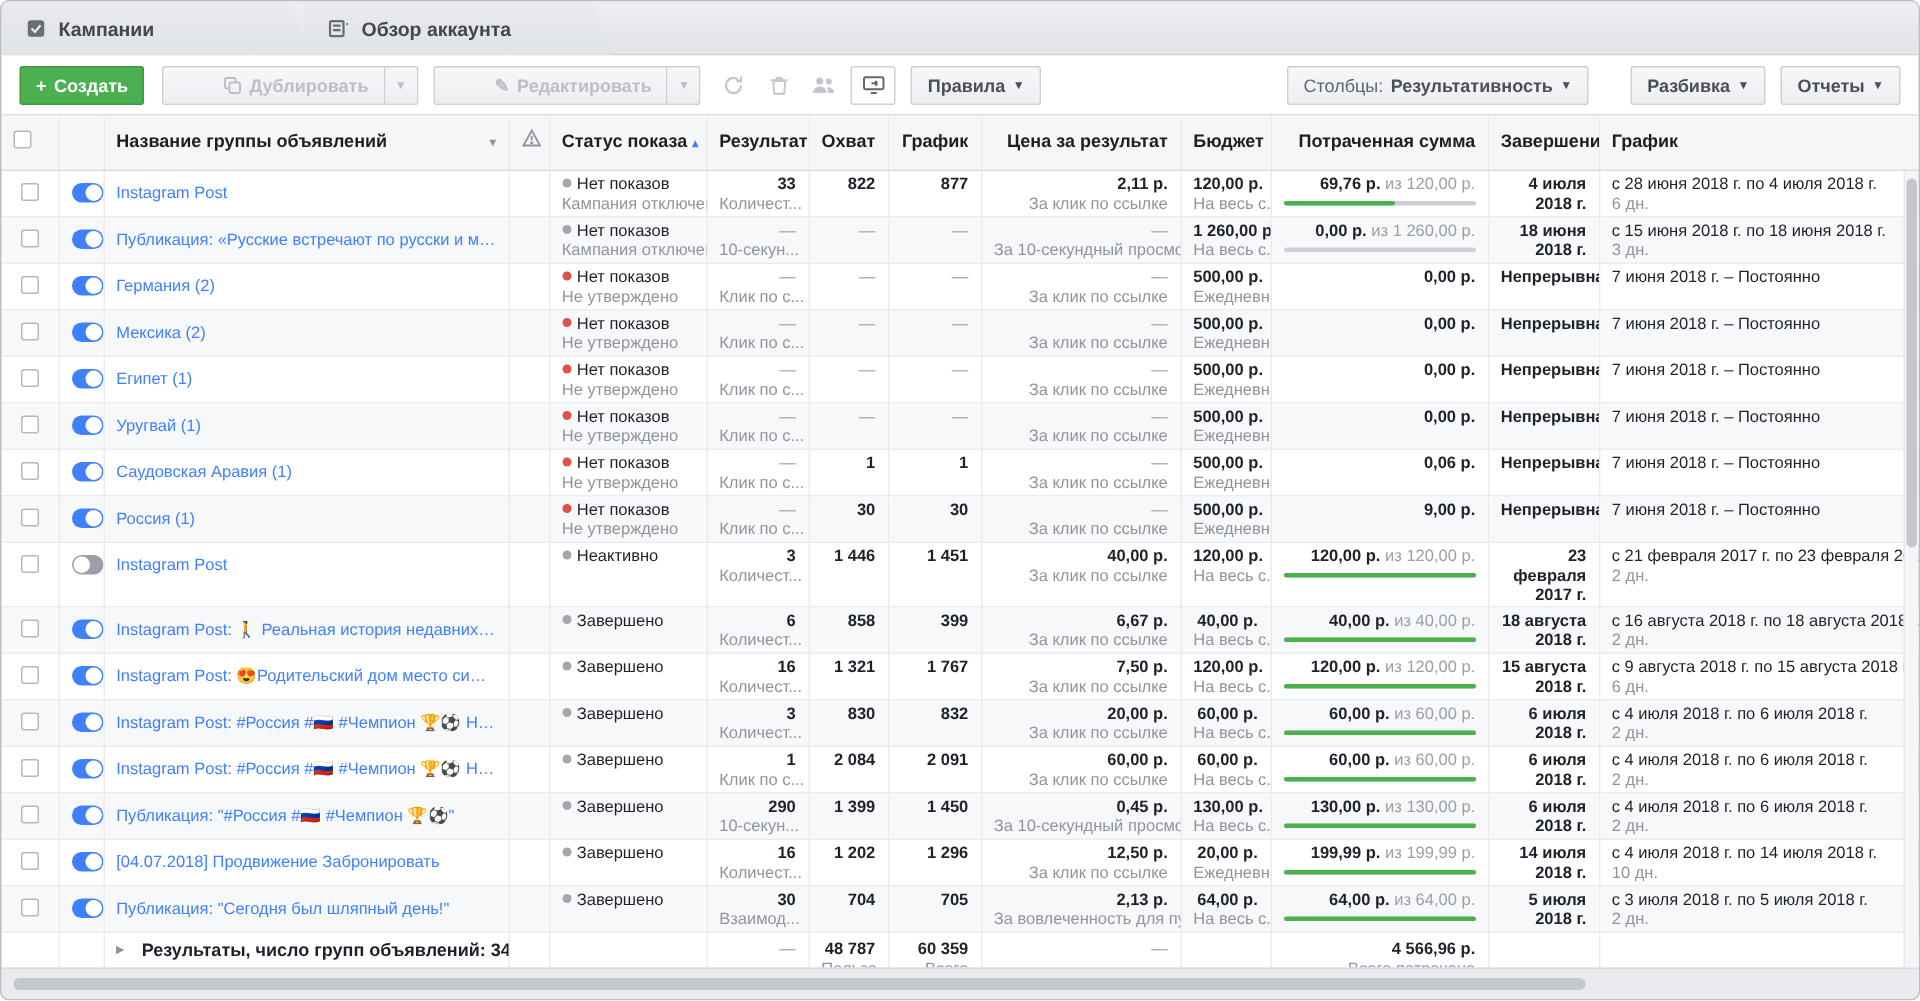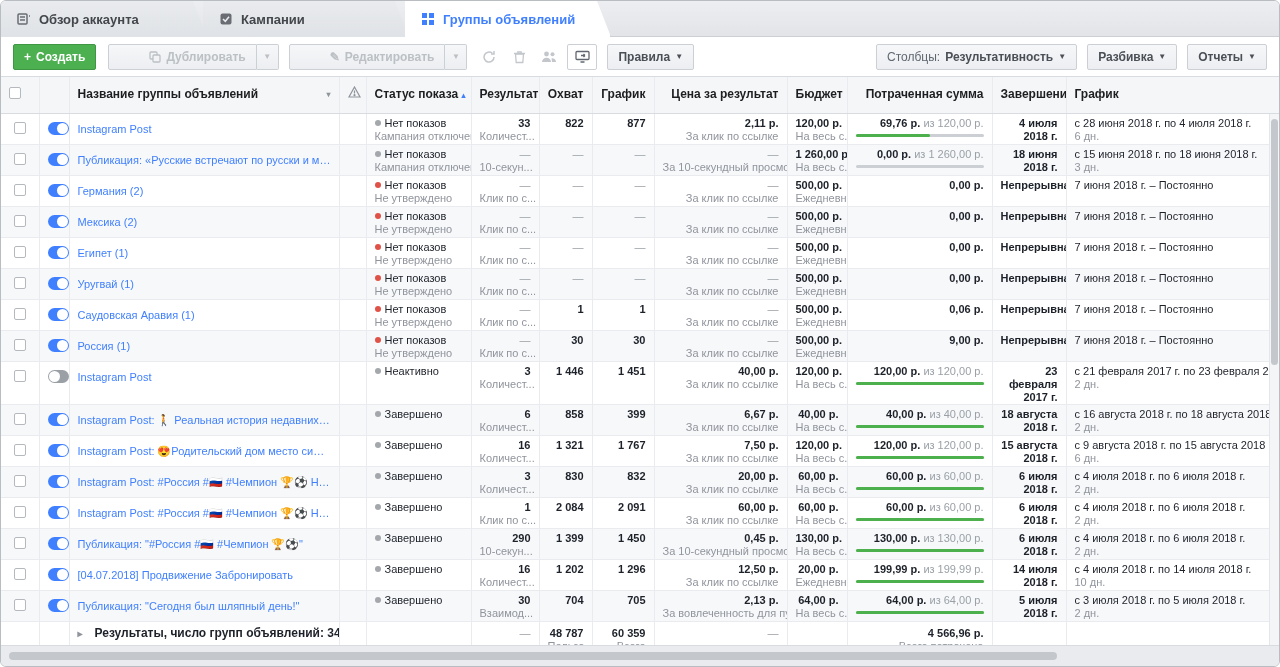--- a/index.html
+++ b/index.html
@@ -94,47 +94,36 @@
 </style>
 </head>
 <body>
 
 <div class="app">
 
   <div class="tabbar">
     <div class="tab">
       <span class="ticon">
         <svg width="14" height="14" viewBox="0 0 14 14" fill="none" stroke="currentColor" stroke-width="1.5">
+            <rect x="1.5" y="1.5" width="11" height="11" rx="2" fill="currentColor" stroke="none"></rect>
+            <polyline points="4,7 6.3,9.3 10,4.8" stroke="#e9ebee" fill="none"></polyline>
+          </svg>
+      </span>
+      <span>Кампании</span>
+    </div>
+    <div class="tab">
+      <span class="ticon">
+        <svg width="14" height="14" viewBox="0 0 14 14" fill="none" stroke="currentColor" stroke-width="1.5">
             <rect x="1" y="2" width="9" height="10" rx="1"></rect>
             <line x1="12" y1="4" x2="13" y2="4"></line>
             <line x1="3" y1="5" x2="8" y2="5"></line>
             <line x1="3" y1="8" x2="8" y2="8"></line>
           </svg>
       </span>
       <span>Обзор аккаунта</span>
-    </div>
-    <div class="tab">
-      <span class="ticon">
-        <svg width="14" height="14" viewBox="0 0 14 14" fill="none" stroke="currentColor" stroke-width="1.5">
-            <rect x="1.5" y="1.5" width="11" height="11" rx="2" fill="currentColor" stroke="none"></rect>
-            <polyline points="4,7 6.3,9.3 10,4.8" stroke="#e9ebee" fill="none"></polyline>
-          </svg>
-      </span>
-      <span>Кампании</span>
-    </div>
-    <div class="tab active">
-      <span class="ticon">
-        <svg width="14" height="14" viewBox="0 0 14 14" fill="currentColor">
-            <rect x="1" y="1" width="5" height="5"></rect>
-            <rect x="8" y="1" width="5" height="5"></rect>
-            <rect x="1" y="8" width="5" height="5"></rect>
-            <rect x="8" y="8" width="5" height="5"></rect>
-          </svg>
-      </span>
-      <span>Группы объявлений</span>
     </div>
   </div>
 
   <div class="toolbar">
     <div class="btn btn-green">
       <span>+</span>
       <span>Создать</span>
     </div>
     <div class="split">
       <div class="btn btn-gray">
@@ -185,21 +174,21 @@
           <rect x="1" y="1.5" width="13" height="8" rx="1"></rect>
           <path d="M5.5 12h4"></path>
           <path d="M6 5.5h4m0 0L8.5 4m1.5 1.5L8.5 7"></path>
         </svg>
     </div>
     <div class="btn btn-live">
       <span>Правила</span>
       <span class="caret">▼</span>
     </div>
     <div class="spacer"></div>
-    <div class="btn btn-live" style="margin-right:10px">
+    <div class="btn btn-live" style="margin-right:28px">
       <span class="pref">Столбцы:</span>
       <span>Результативность</span>
       <span class="caret">▼</span>
     </div>
     <div class="btn btn-live" style="margin-right:10px">
       <span>Разбивка</span>
       <span class="caret">▼</span>
     </div>
     <div class="btn btn-live">
       <span>Отчеты</span>

